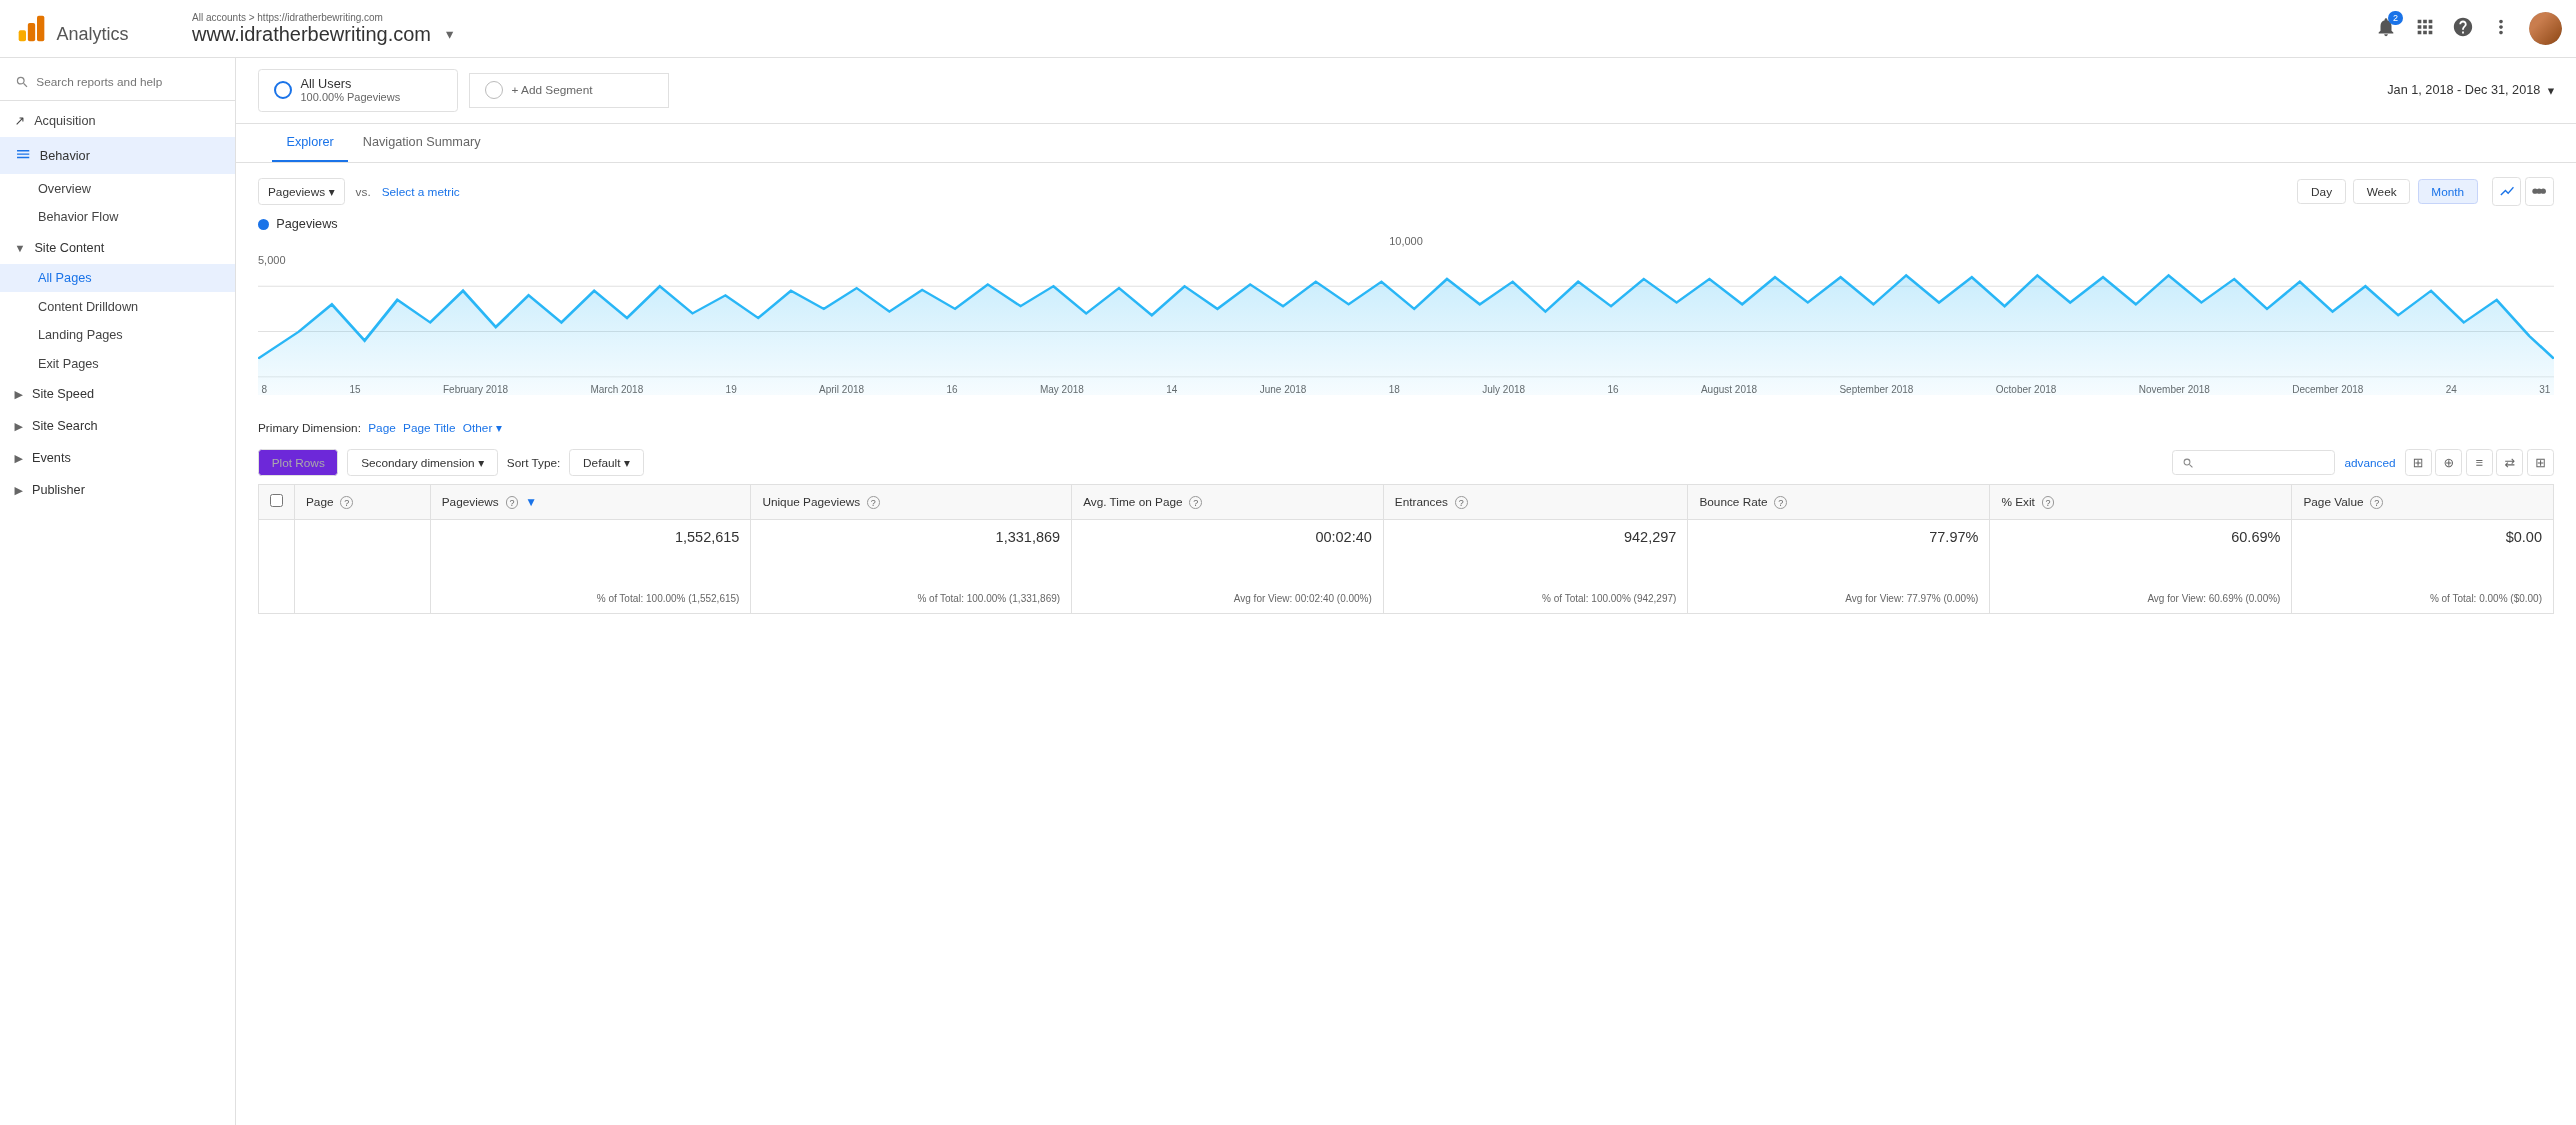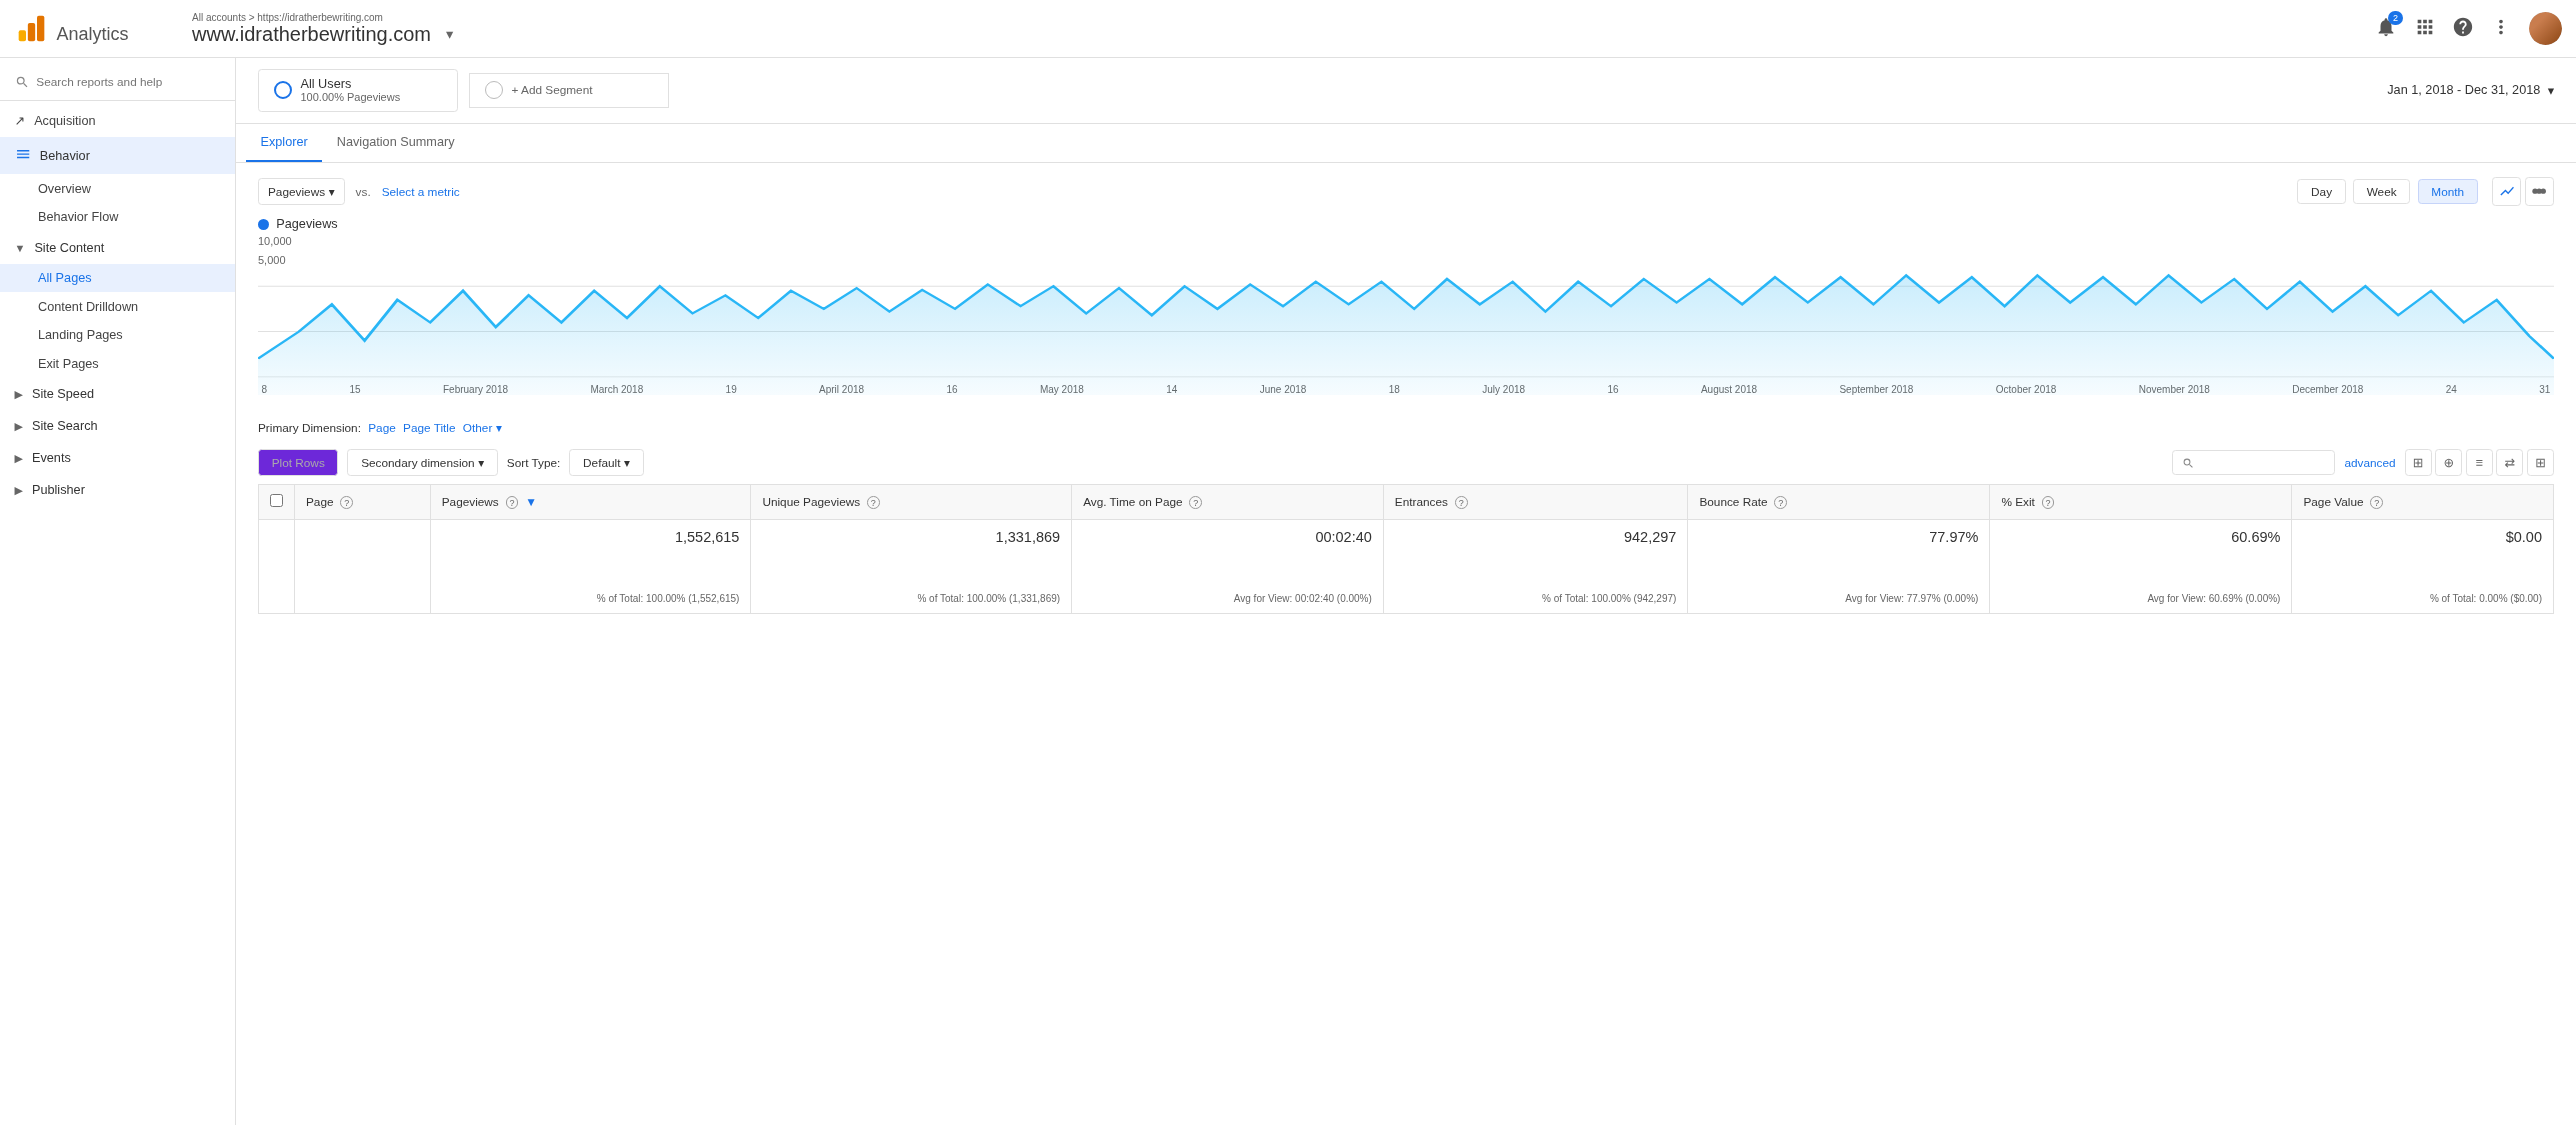--- a/index.html
+++ b/index.html
@@ -202,21 +202,21 @@
       font-size: 12.7px;
       color: #333;
       cursor: pointer;
     }
 
     
     .tabs-bar {
       display: flex;
       align-items: flex-end;
       gap: 0;
-      padding: 0 10px;
+      padding: 0 36px;
       border-bottom: 0.9px solid #e0e0e0;
     }
     .tab-item {
       padding: 11px 14.5px;
       font-size: 12.7px;
       cursor: pointer;
       color: #666;
       border-bottom: 2.7px solid transparent;
     }
     .tab-item.active {
@@ -291,21 +291,21 @@
       gap: 7.3px;
       margin-bottom: 3.6px;
     }
     .legend-dot {
       width: 11px;
       height: 11px;
       border-radius: 50%;
       background: #1a73e8;
     }
     .legend-label { font-size: 12.7px; color: #333; }
-    .y-axis-label { font-size: 11px; color: #666; margin: 3.6px 0; }
+    .y-axis-label { font-size: 11px; color: #666; margin: 3.6px 0; text-align: center; }
 
     .chart-container {
       position: relative;
       width: 100%;
       height: 145px;
     }
     .chart-svg {
       width: 100%;
       height: 100%;
     }

